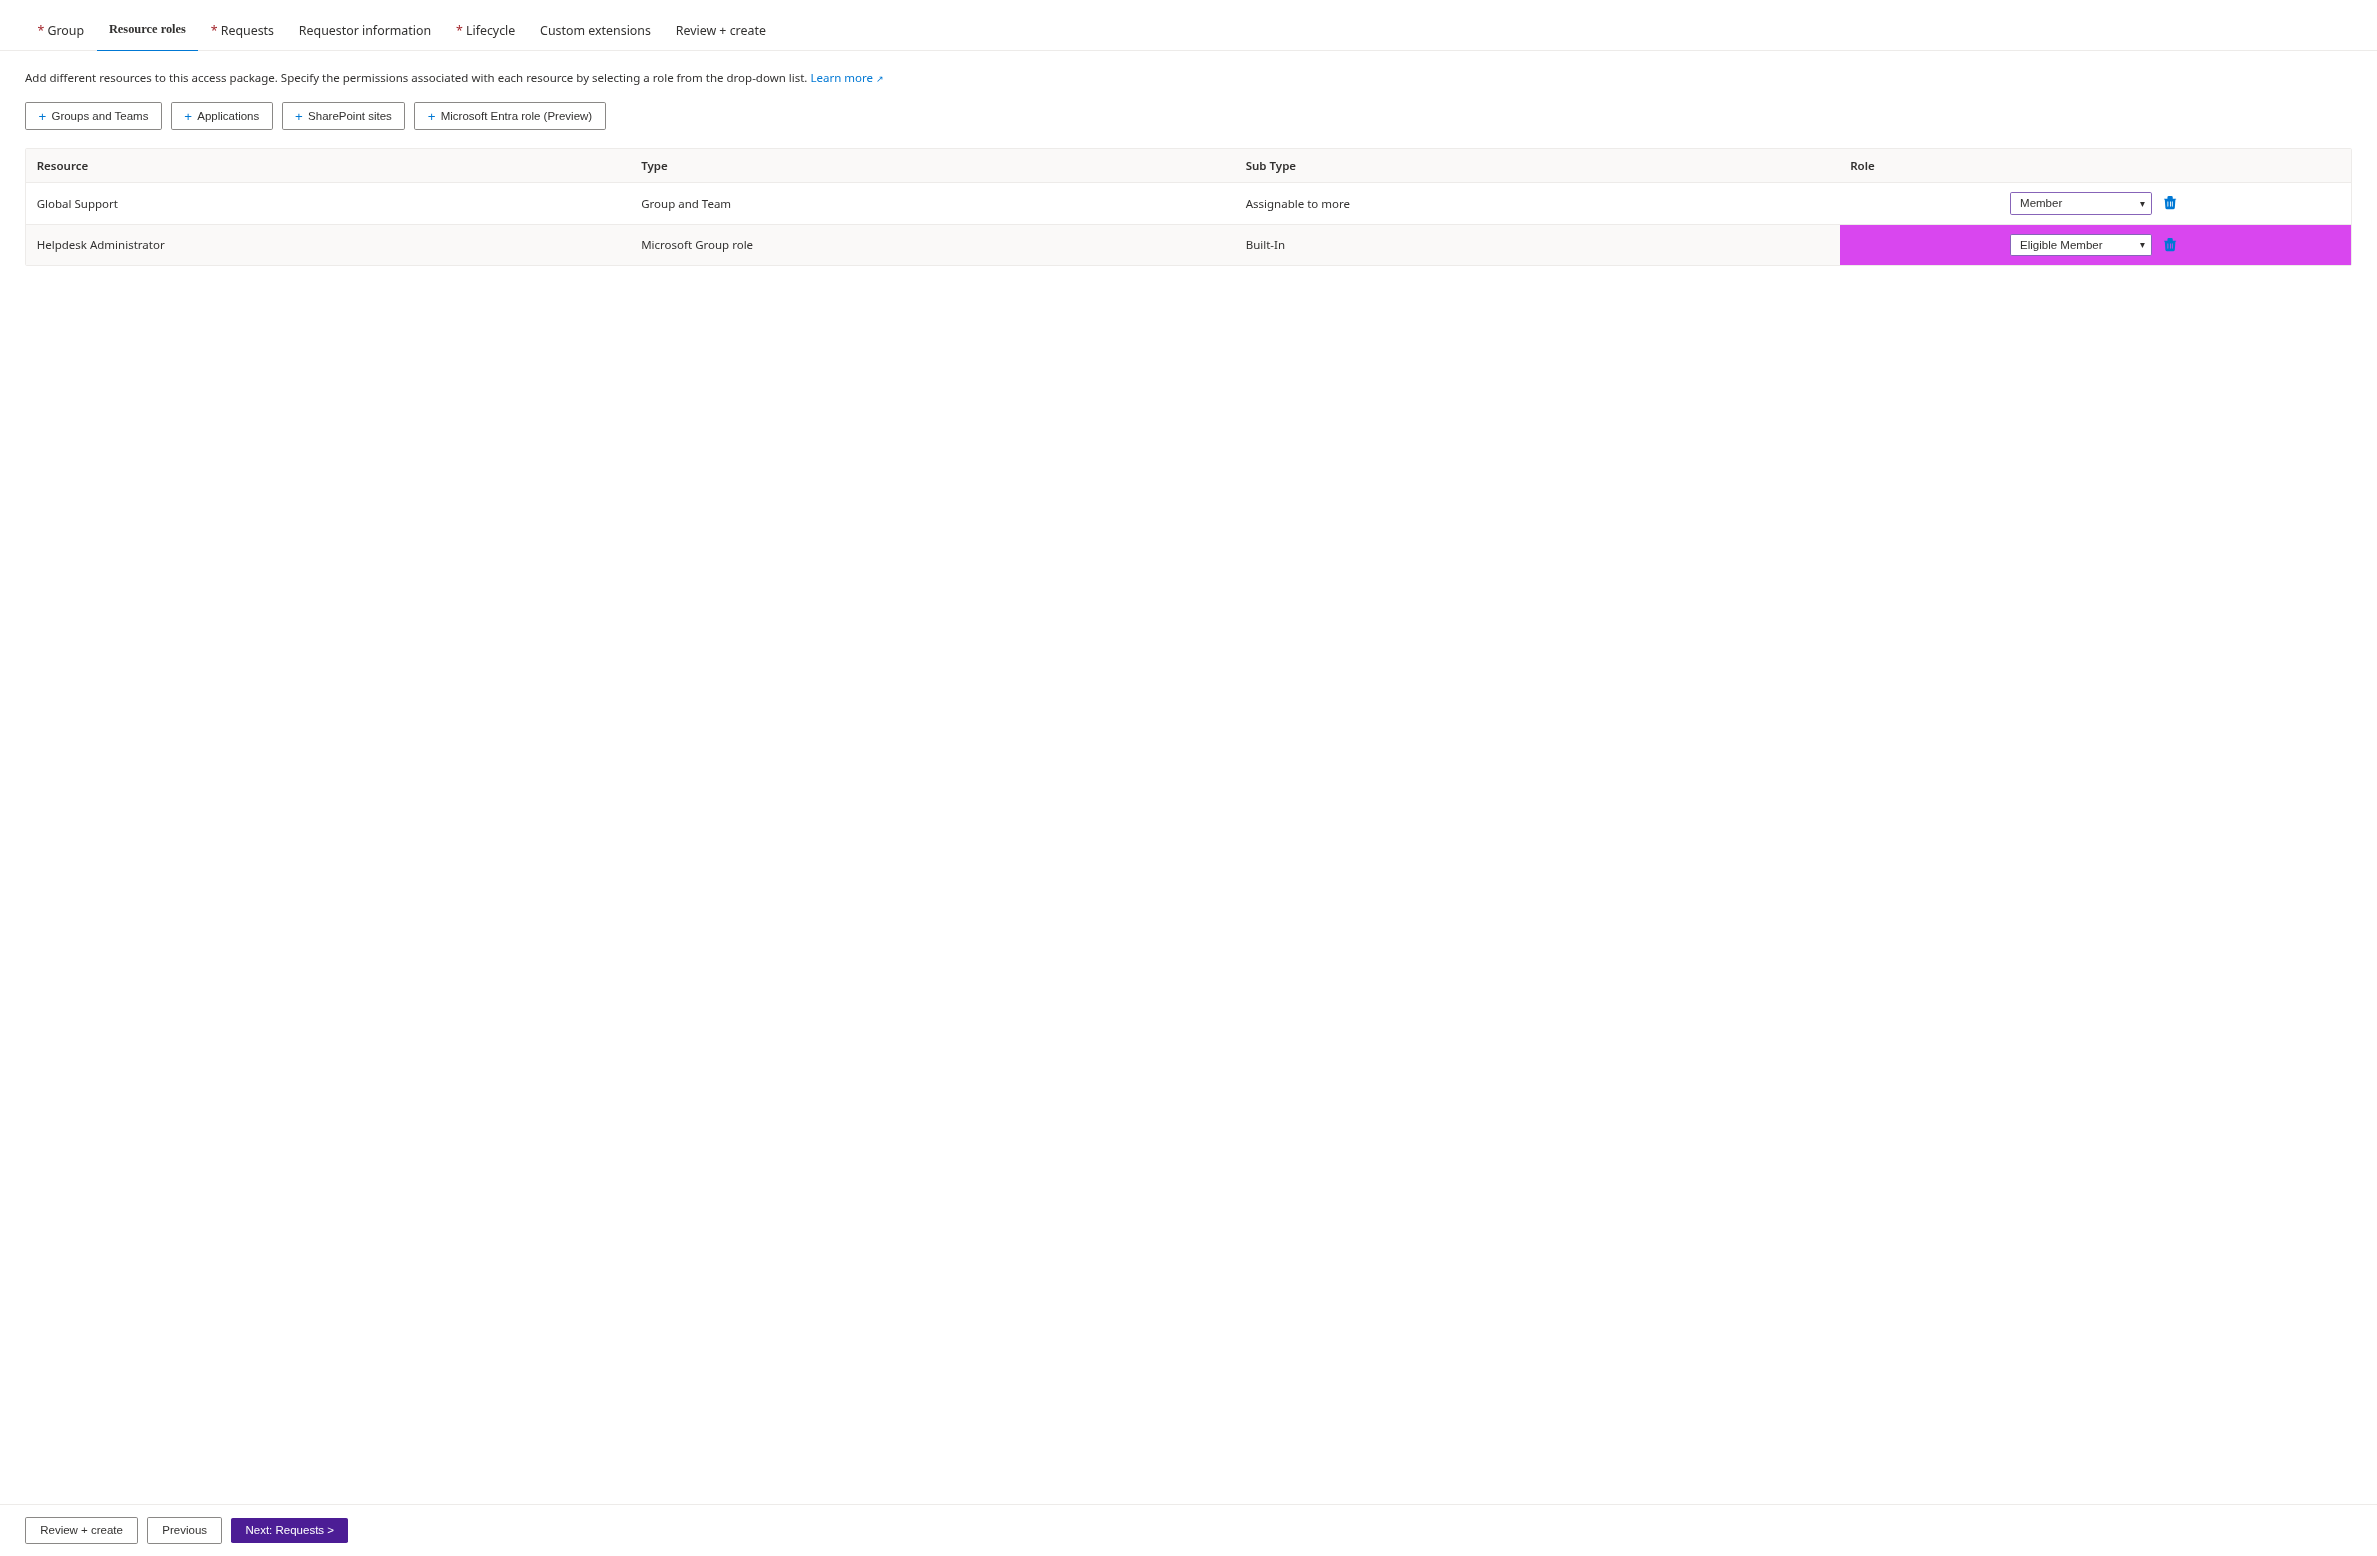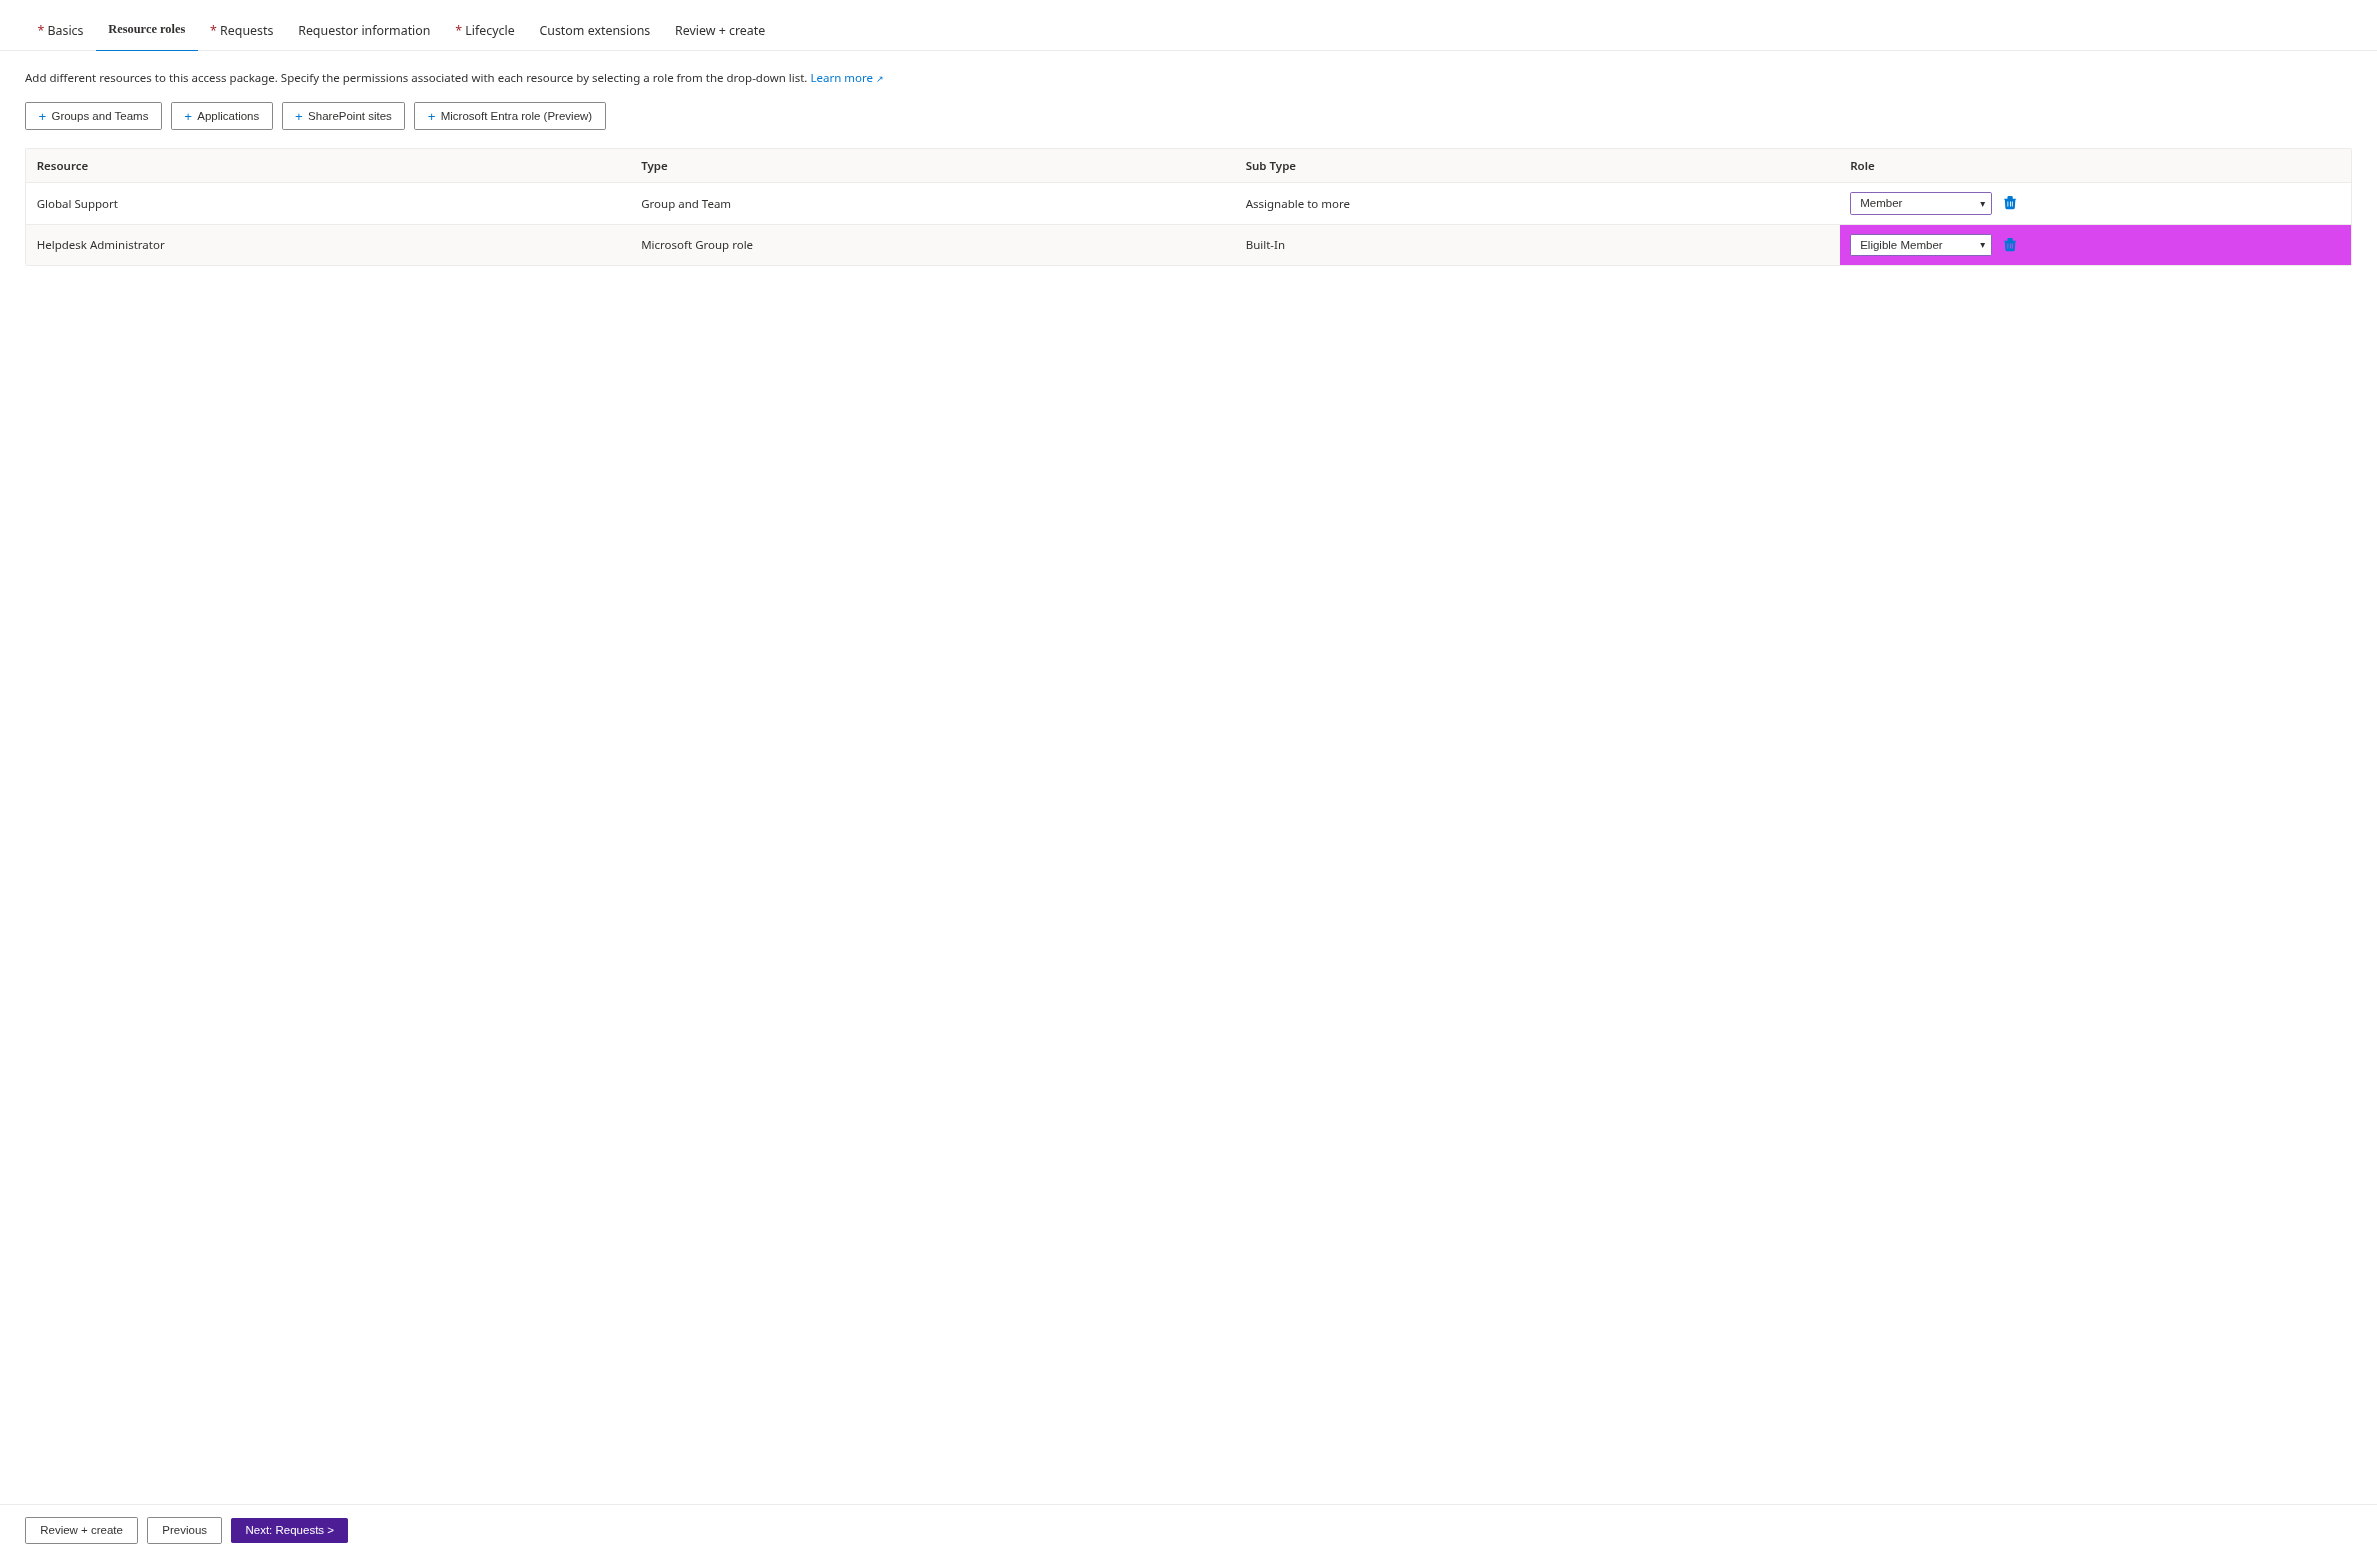--- a/index.html
+++ b/index.html
@@ -137,20 +137,21 @@
       color: #323130;
       border-bottom: 0.9px solid #edebe9;
       vertical-align: middle;
     }
     .data-table tr:last-child td { border-bottom: none; }
     .data-table tr:nth-child(even) td { background: #faf9f8; }
     .role-select-wrapper {
       display: flex;
       align-items: center;
       gap: 7px;
+      justify-content: center;
     }
     .role-select {
       border: 1.3px solid #8764b8;
       border-radius: 1.8px;
       padding: 4.4px 25px 4.4px 9px;
       font-size: 11.5px;
       color: #323130;
       background: #fff;
       cursor: pointer;
       appearance: none;
@@ -218,21 +219,21 @@
     }
   </style>
 </head>
 <body>
 
 <div class="dialog">
 
 
   <div class="tabs-bar">
     <div class="tab required">
-      <span>Basics</span>
+      <span>Group</span>
     </div>
     <div class="tab active">
       <span>Resource roles</span>
     </div>
     <div class="tab required">
       <span>Requests</span>
     </div>
     <div class="tab">
       <span>Requestor information</span>
     </div>

